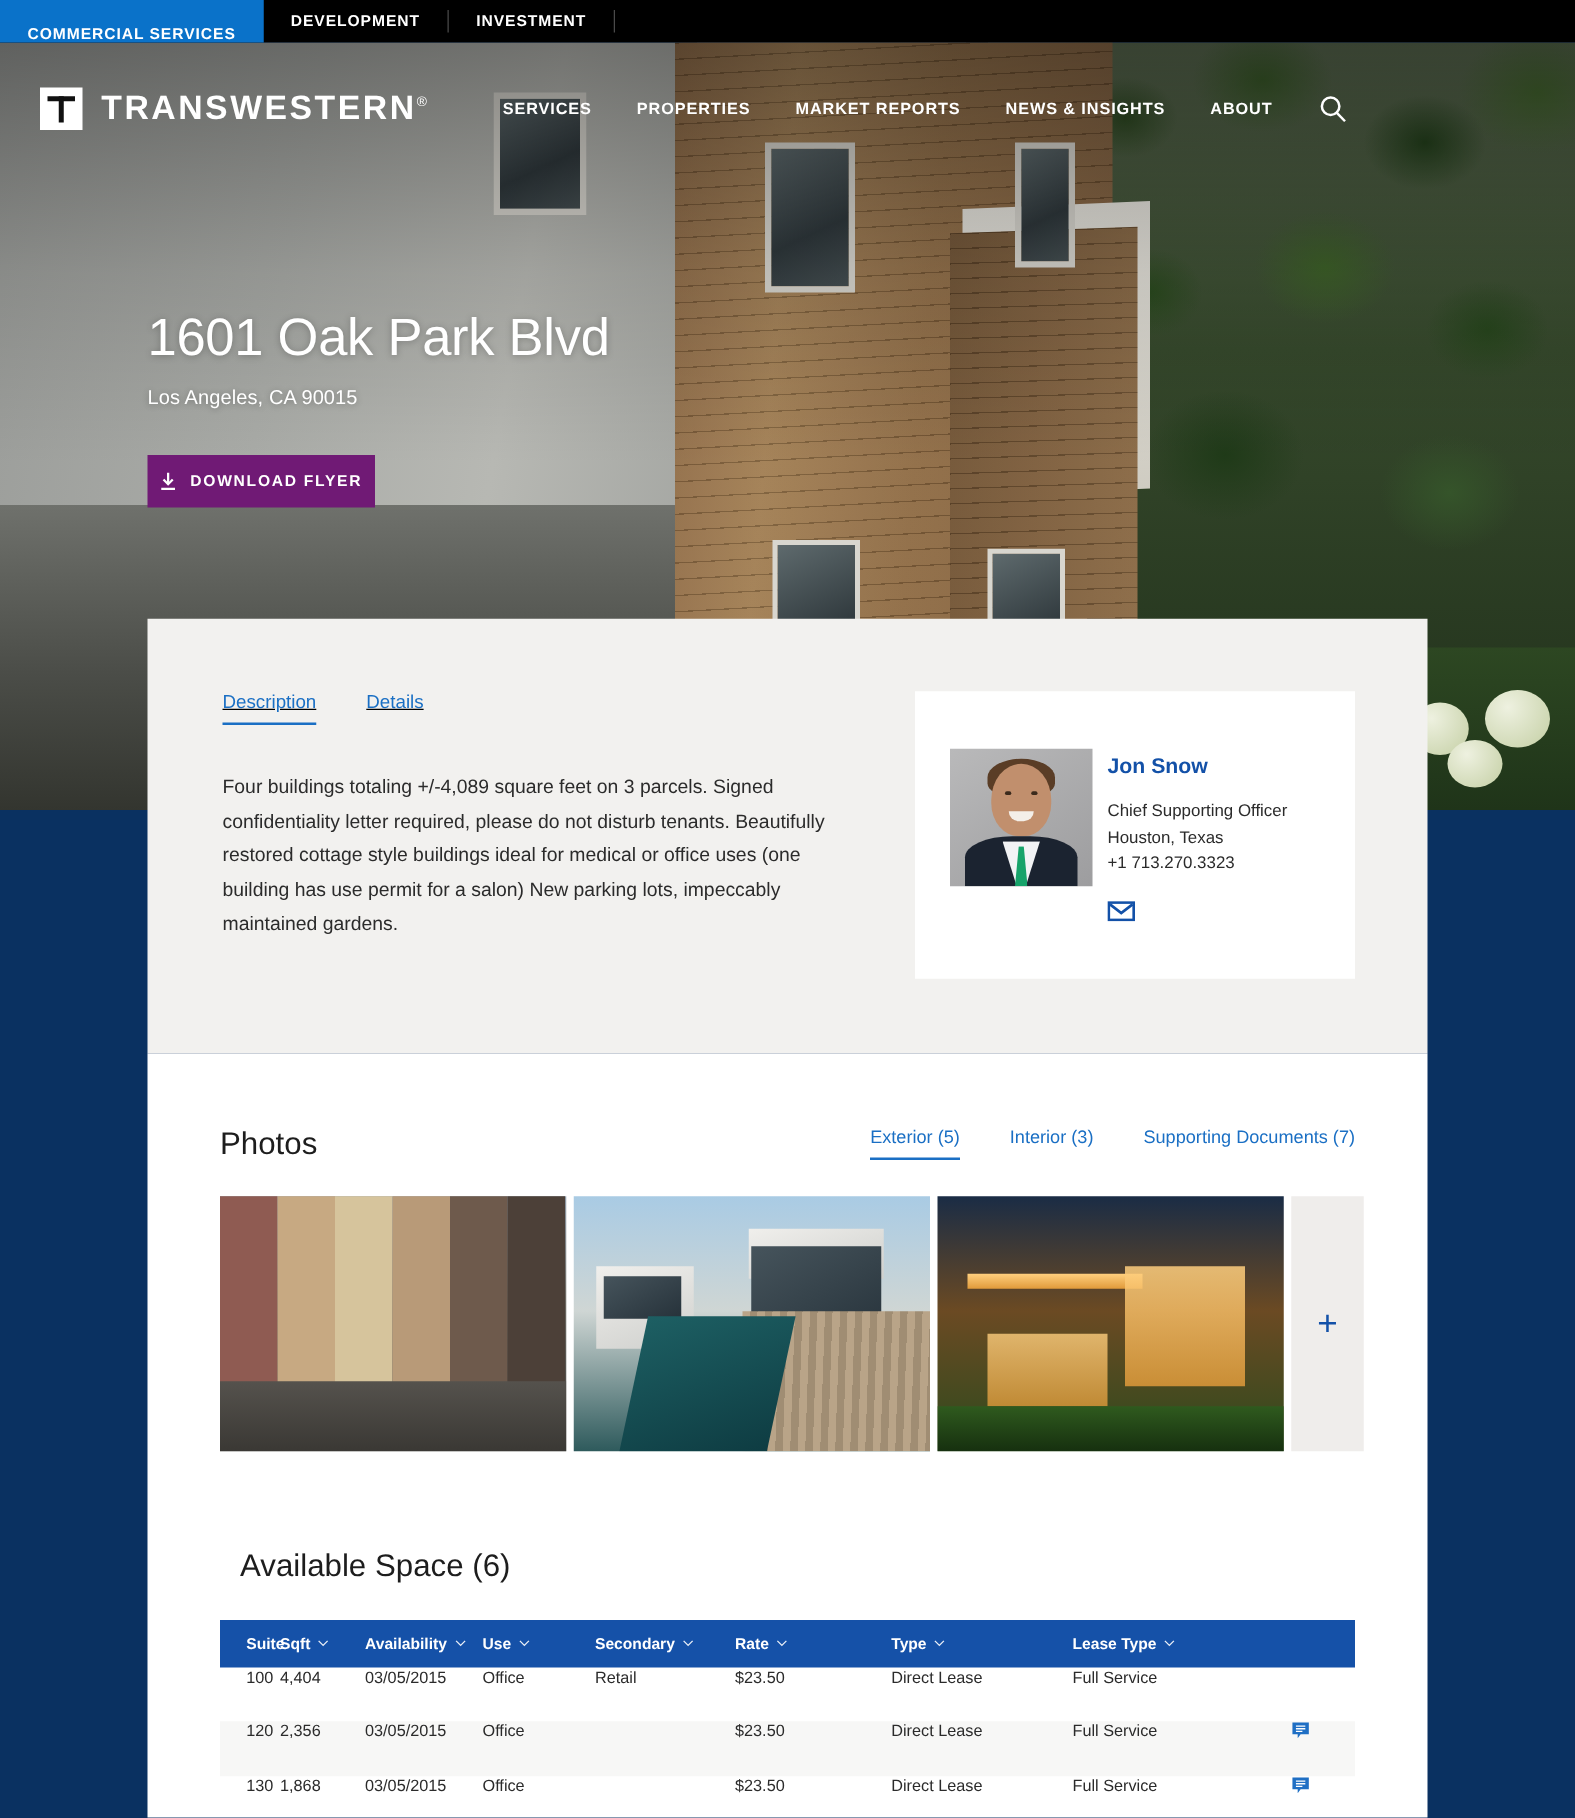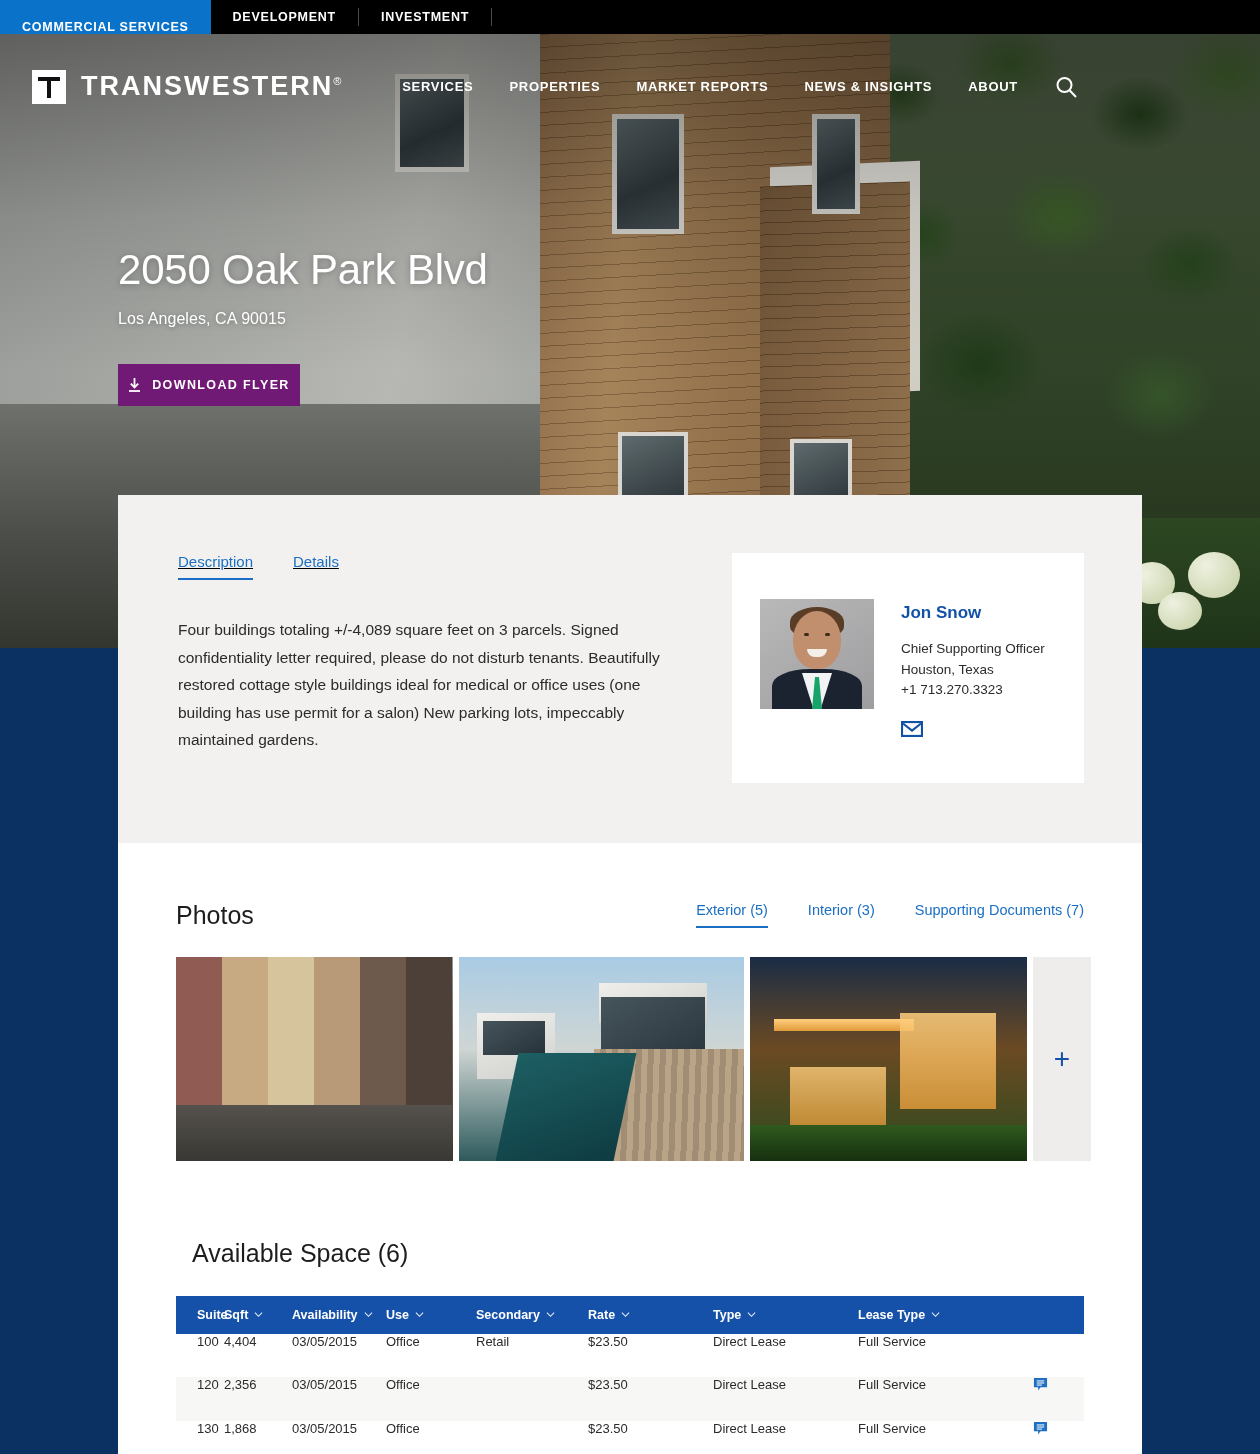--- a/index.html
+++ b/index.html
@@ -187,21 +187,21 @@
     background:#1b2330; border-radius:42% 42% 0 0;
   }
   .cp-shirt{
     position:absolute; left:42px; bottom:0; width:30px; height:36px;
     background:#f2f3f5; clip-path:polygon(0 0,100% 0,62% 100%,38% 100%);
   }
   .cp-tie{
     position:absolute; left:52px; bottom:0; width:10px; height:32px;
     background:#17a36a; clip-path:polygon(30% 0,70% 0,100% 100%,0 100%);
   }
-  .contact-info{ margin-left:27px; padding-top:4px; }
+  .contact-info{ margin-left:12px; padding-top:4px; }
   .contact-name{ color:#1351a8; font-size:17px; font-weight:bold; }
   .contact-meta{ margin-top:16px; font-size:13.5px; line-height:1.52; color:#2b2b2b; }
   .mail-icon{ margin-top:20px; width:22px; height:16px; display:block; cursor:pointer; }
 
   
   .white-panel{ background:#fff; padding:0 58px 0 58px; }
 
   .sec-head{
     display:flex; align-items:flex-end; padding-top:58px;
   }
@@ -314,21 +314,21 @@
     <span class="nav-link">NEWS &amp; INSIGHTS</span>
     <span class="nav-link">ABOUT</span>
     <svg class="search-btn" viewBox="0 0 24 24">
       <circle cx="10.5" cy="10" r="7" fill="none" stroke="#fff" stroke-width="2"></circle>
       <line x1="15.5" y1="15.3" x2="22" y2="22" stroke="#fff" stroke-width="2"></line>
     </svg>
   </nav>
 </div>
 
 <div class="hero-copy">
-  <h1 class="hero-title">2050 Oak Park Blvd</h1>
+  <h1 class="hero-title">1601 Oak Park Blvd</h1>
   <div class="hero-sub">Los Angeles, CA 90015</div>
   <button class="flyer-btn">
     <svg width="13" height="14" viewBox="0 0 13 14">
       <line x1="6.5" y1="0" x2="6.5" y2="8.5" stroke="#fff" stroke-width="1.8"></line>
       <polyline points="2.8,5.6 6.5,9.4 10.2,5.6" fill="none" stroke="#fff" stroke-width="1.8"></polyline>
       <line x1="1" y1="13" x2="12" y2="13" stroke="#fff" stroke-width="1.8"></line>
     </svg>
     <span>DOWNLOAD FLYER</span>
   </button>
 </div>

